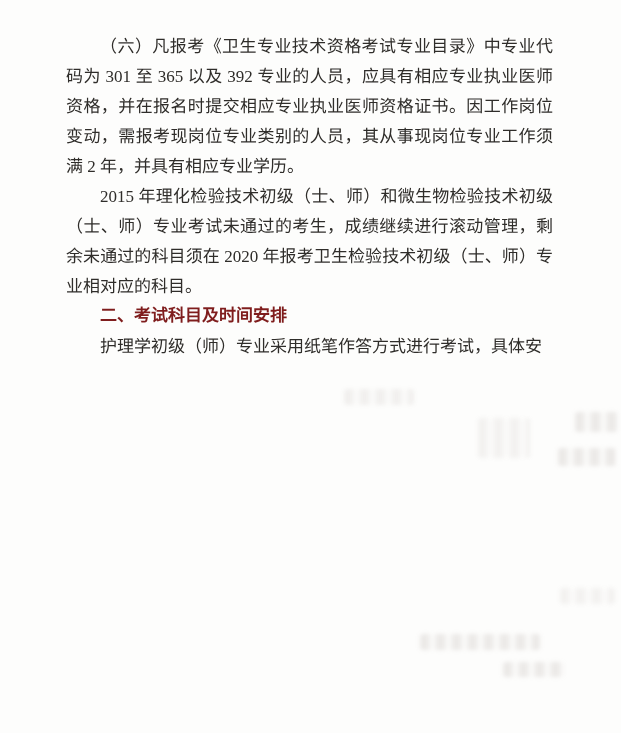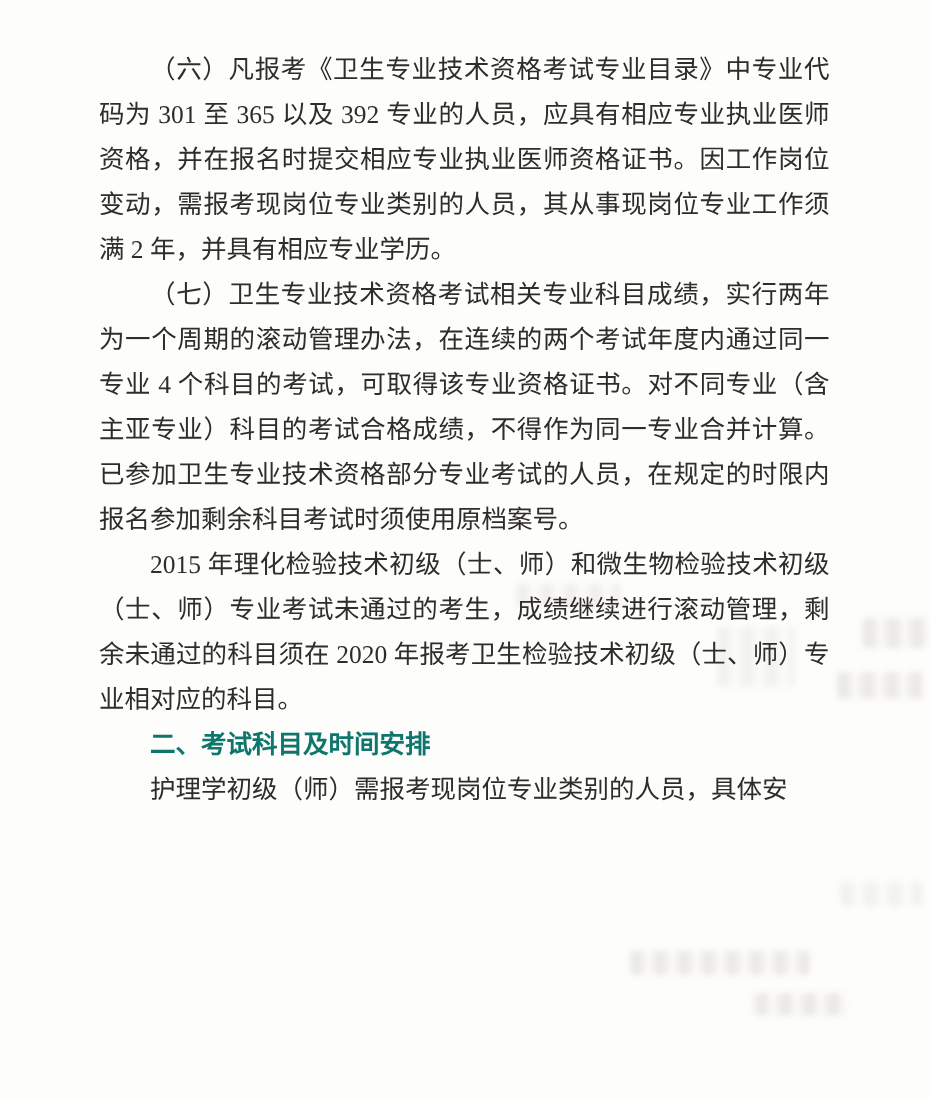--- a/index.html
+++ b/index.html
@@ -18,23 +18,23 @@
     position: absolute;
     left: 66px; top: 32px; width: 487px;
     font-size: 17px;
     line-height: 30px;
     color: #2f2d2a;
     text-align: justify;
     text-justify: inter-character;
   }
   .textblock p { margin: 0; text-indent: 2em; }
   .textblock p.heading {
-    font-family: Liberation Sans, sans-serif;
+    font-family: Liberation Mono, monospace;
     font-weight: bold;
-    color: #0f766e;
+    color: #7f1d1d;
   }
   
   .smudge {
     position: absolute;
     pointer-events: none;
     filter: blur(2px);
     background: repeating-linear-gradient(
       90deg,
       rgba(158, 146, 140, 0.18) 0px, rgba(158, 146, 140, 0.18) 9px,
       rgba(158, 146, 140, 0.04) 9px, rgba(158, 146, 140, 0.04) 16px
@@ -57,19 +57,18 @@
   <div class="smudge s1"></div>
   <div class="smudge s2"></div>
   <div class="smudge s3"></div>
   <div class="smudge s4"></div>
   <div class="smudge s5"></div>
   <div class="smudge s6"></div>
   <div class="smudge s7"></div>
 
   <div class="textblock">
     <p>（六）凡报考《卫生专业技术资格考试专业目录》中专业代码为 301 至 365 以及 392 专业的人员，应具有相应专业执业医师资格，并在报名时提交相应专业执业医师资格证书。因工作岗位变动，需报考现岗位专业类别的人员，其从事现岗位专业工作须满 2 年，并具有相应专业学历。</p>
-    <p>（七）卫生专业技术资格考试相关专业科目成绩，实行两年为一个周期的滚动管理办法，在连续的两个考试年度内通过同一专业 4 个科目的考试，可取得该专业资格证书。对不同专业（含主亚专业）科目的考试合格成绩，不得作为同一专业合并计算。已参加卫生专业技术资格部分专业考试的人员，在规定的时限内报名参加剩余科目考试时须使用原档案号。</p>
     <p>2015 年理化检验技术初级（士、师）和微生物检验技术初级（士、师）专业考试未通过的考生，成绩继续进行滚动管理，剩余未通过的科目须在 2020 年报考卫生检验技术初级（士、师）专业相对应的科目。</p>
     <p class="heading">二、考试科目及时间安排</p>
-    <p>护理学初级（师）需报考现岗位专业类别的人员，具体安</p>
+    <p>护理学初级（师）专业采用纸笔作答方式进行考试，具体安</p>
   </div>
 
 </div>
 
 </body></html>

